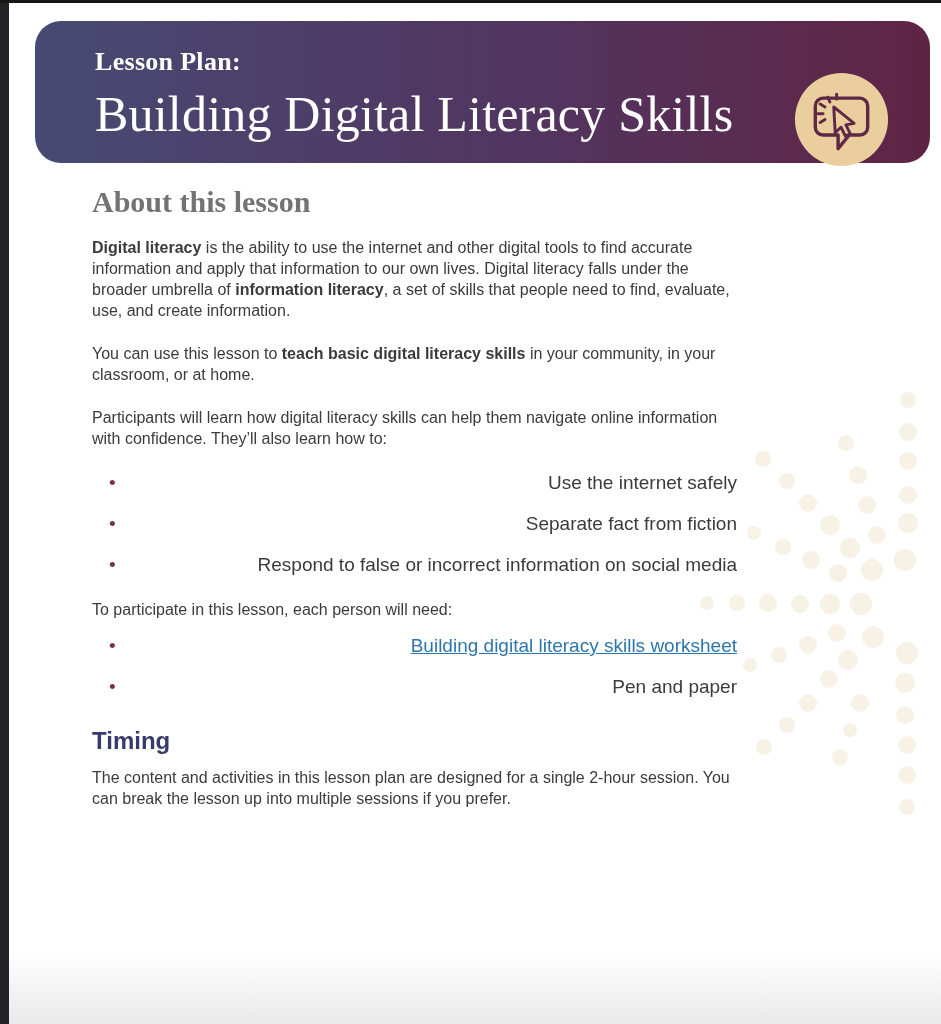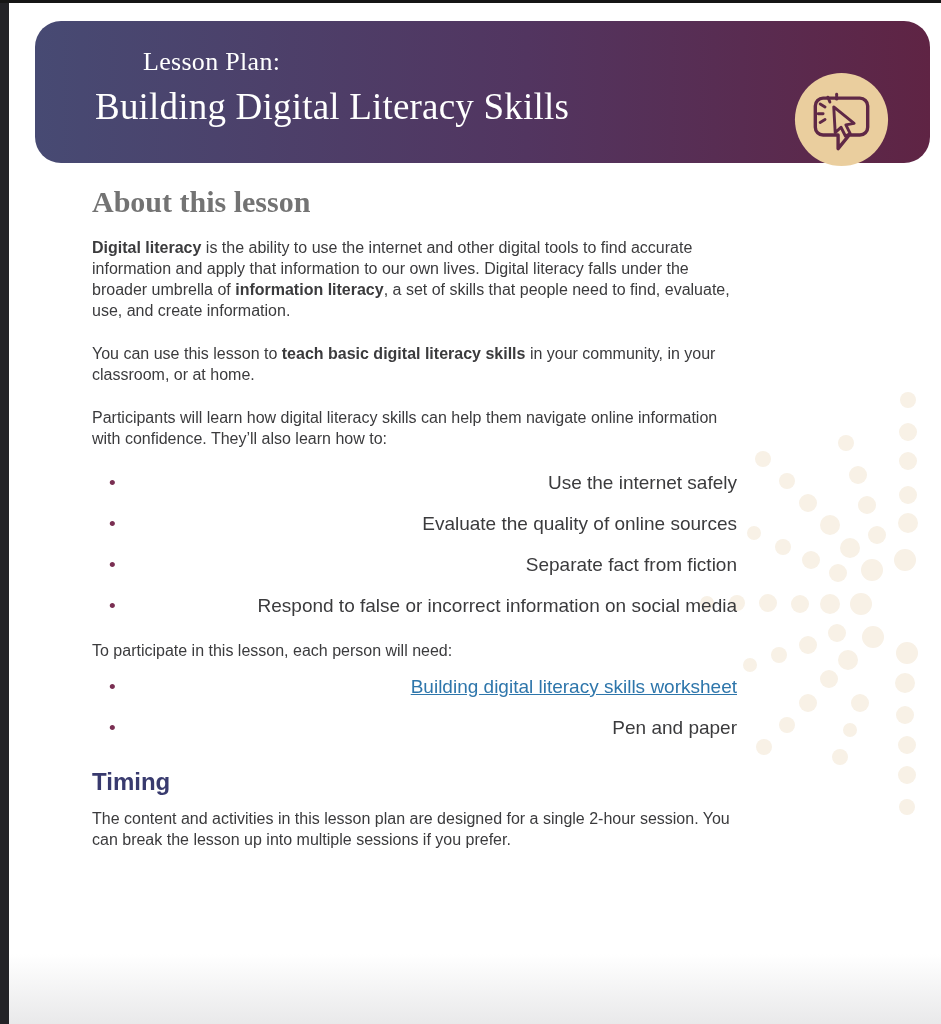--- a/index.html
+++ b/index.html
@@ -33,27 +33,26 @@
   
   .banner {
     position: absolute; left: 35px; top: 21px; width: 895px; height: 142px;
     border-radius: 26px;
     background: linear-gradient(90deg, #474a73 0%, #523560 55%, #5f2444 100%);
     z-index: 2;
   }
   .banner-text { position: absolute; left: 60px; top: 26px; color: #ffffff; }
   .banner-eyebrow {
     font-family: "Liberation Serif", serif;
-    font-size: 26px; font-weight: 400; letter-spacing: 0.3px;
+    font-size: 26px; font-weight: 700; letter-spacing: 0.3px;
     margin-bottom: 8px;
-    margin-left: 48px;
   }
   .banner-title {
     font-family: "Liberation Serif", serif;
-    font-size: 37px; font-weight: 400; letter-spacing: 0.2px;
+    font-size: 50px; font-weight: 400; letter-spacing: 0.2px;
   }
   .banner-icon { position: absolute; right: 40px; top: 50px; width: 97px; height: 97px; }
   
   .content {
     position: absolute; left: 92px; top: 185px; width: 645px; z-index: 1;
   }
   h1.about-heading {
     font-family: "Liberation Serif", serif;
     font-size: 30px; font-weight: 700; color: #737373;
     margin-bottom: 18px;
@@ -158,21 +157,20 @@
 
   <p class="body-text"><b>Digital literacy</b><span> is the ability to use the internet and other digital tools to find accurate information and apply that information to our own lives. Digital literacy falls under the broader umbrella of </span><b>information literacy</b><span>, a set of skills that people need to find, evaluate, use, and create information.</span></p>
 
   <p class="body-text"><span>You can use this lesson to </span><b>teach basic digital literacy skills</b><span> in your community, in your classroom, or at home.</span></p>
 
 
   <p class="body-text">Participants will learn how digital literacy skills can help them navigate online information with confidence. They’ll also learn how to:</p>
 
   <ul class="bullet-list">
     <li>Use the internet safely</li>
-    <li>Evaluate the quality of online sources</li>
     <li>Separate fact from fiction</li>
     <li>Respond to false or incorrect information on social media</li>
   </ul>
 
 
   <p class="body-text" style="margin-bottom:14px">To participate in this lesson, each person will need:</p>
 
   <ul class="bullet-list">
     <li><a class="worksheet-link" href="#">Building digital literacy skills worksheet</a></li>
     <li>Pen and paper</li>

